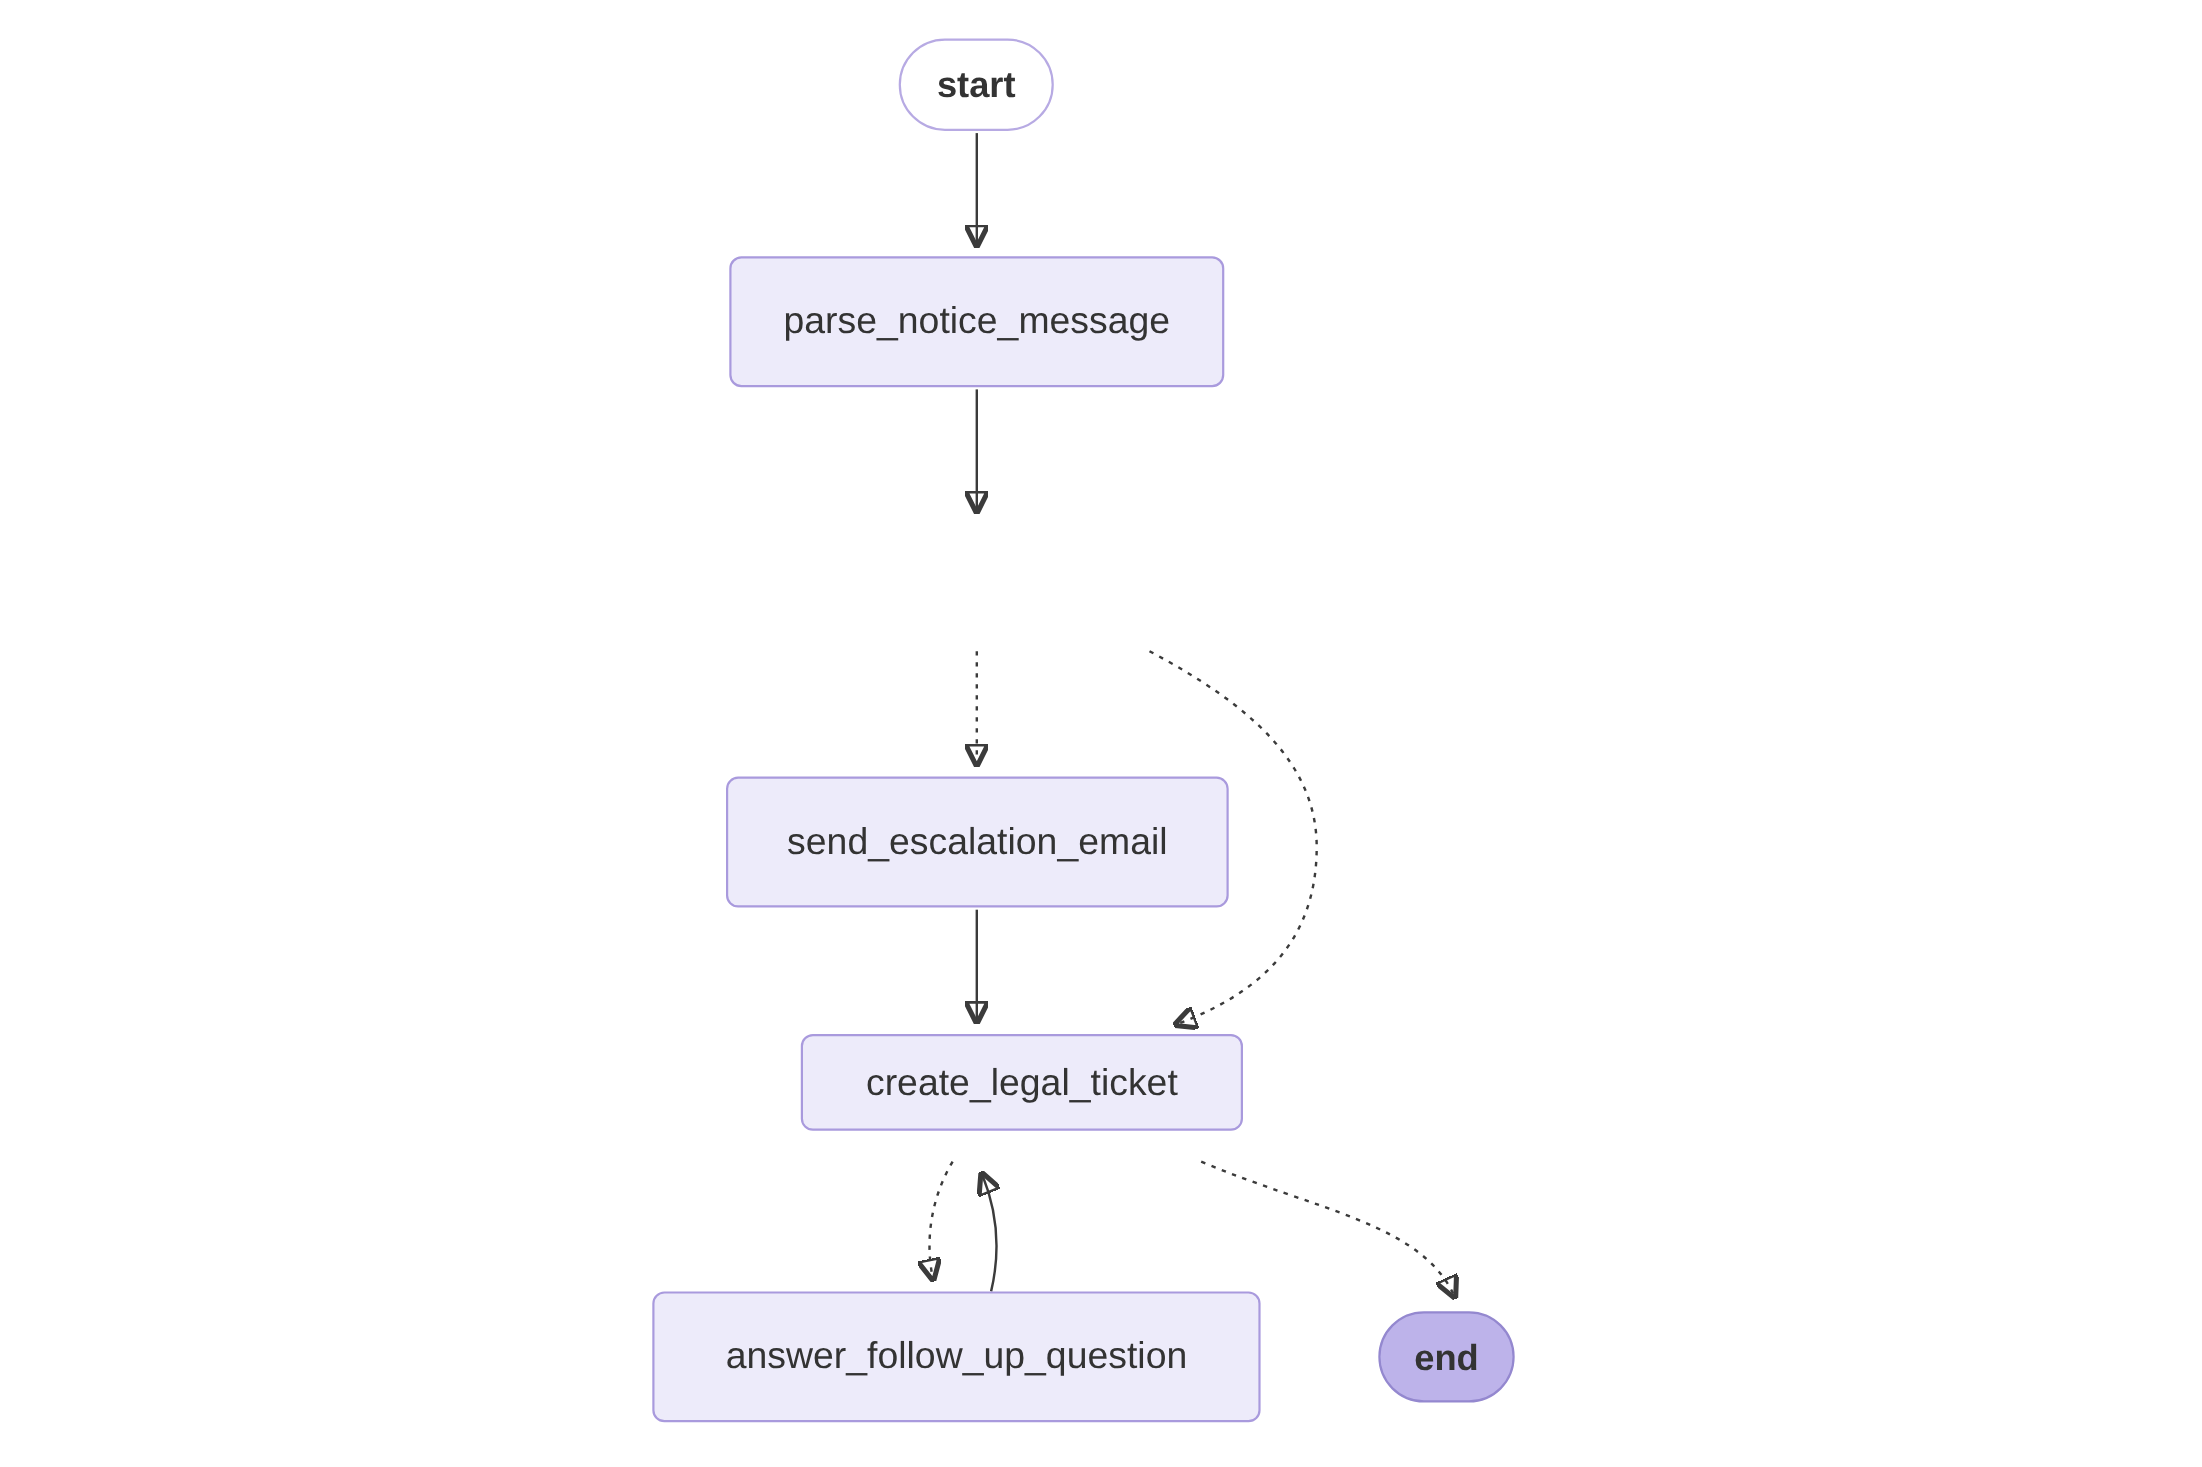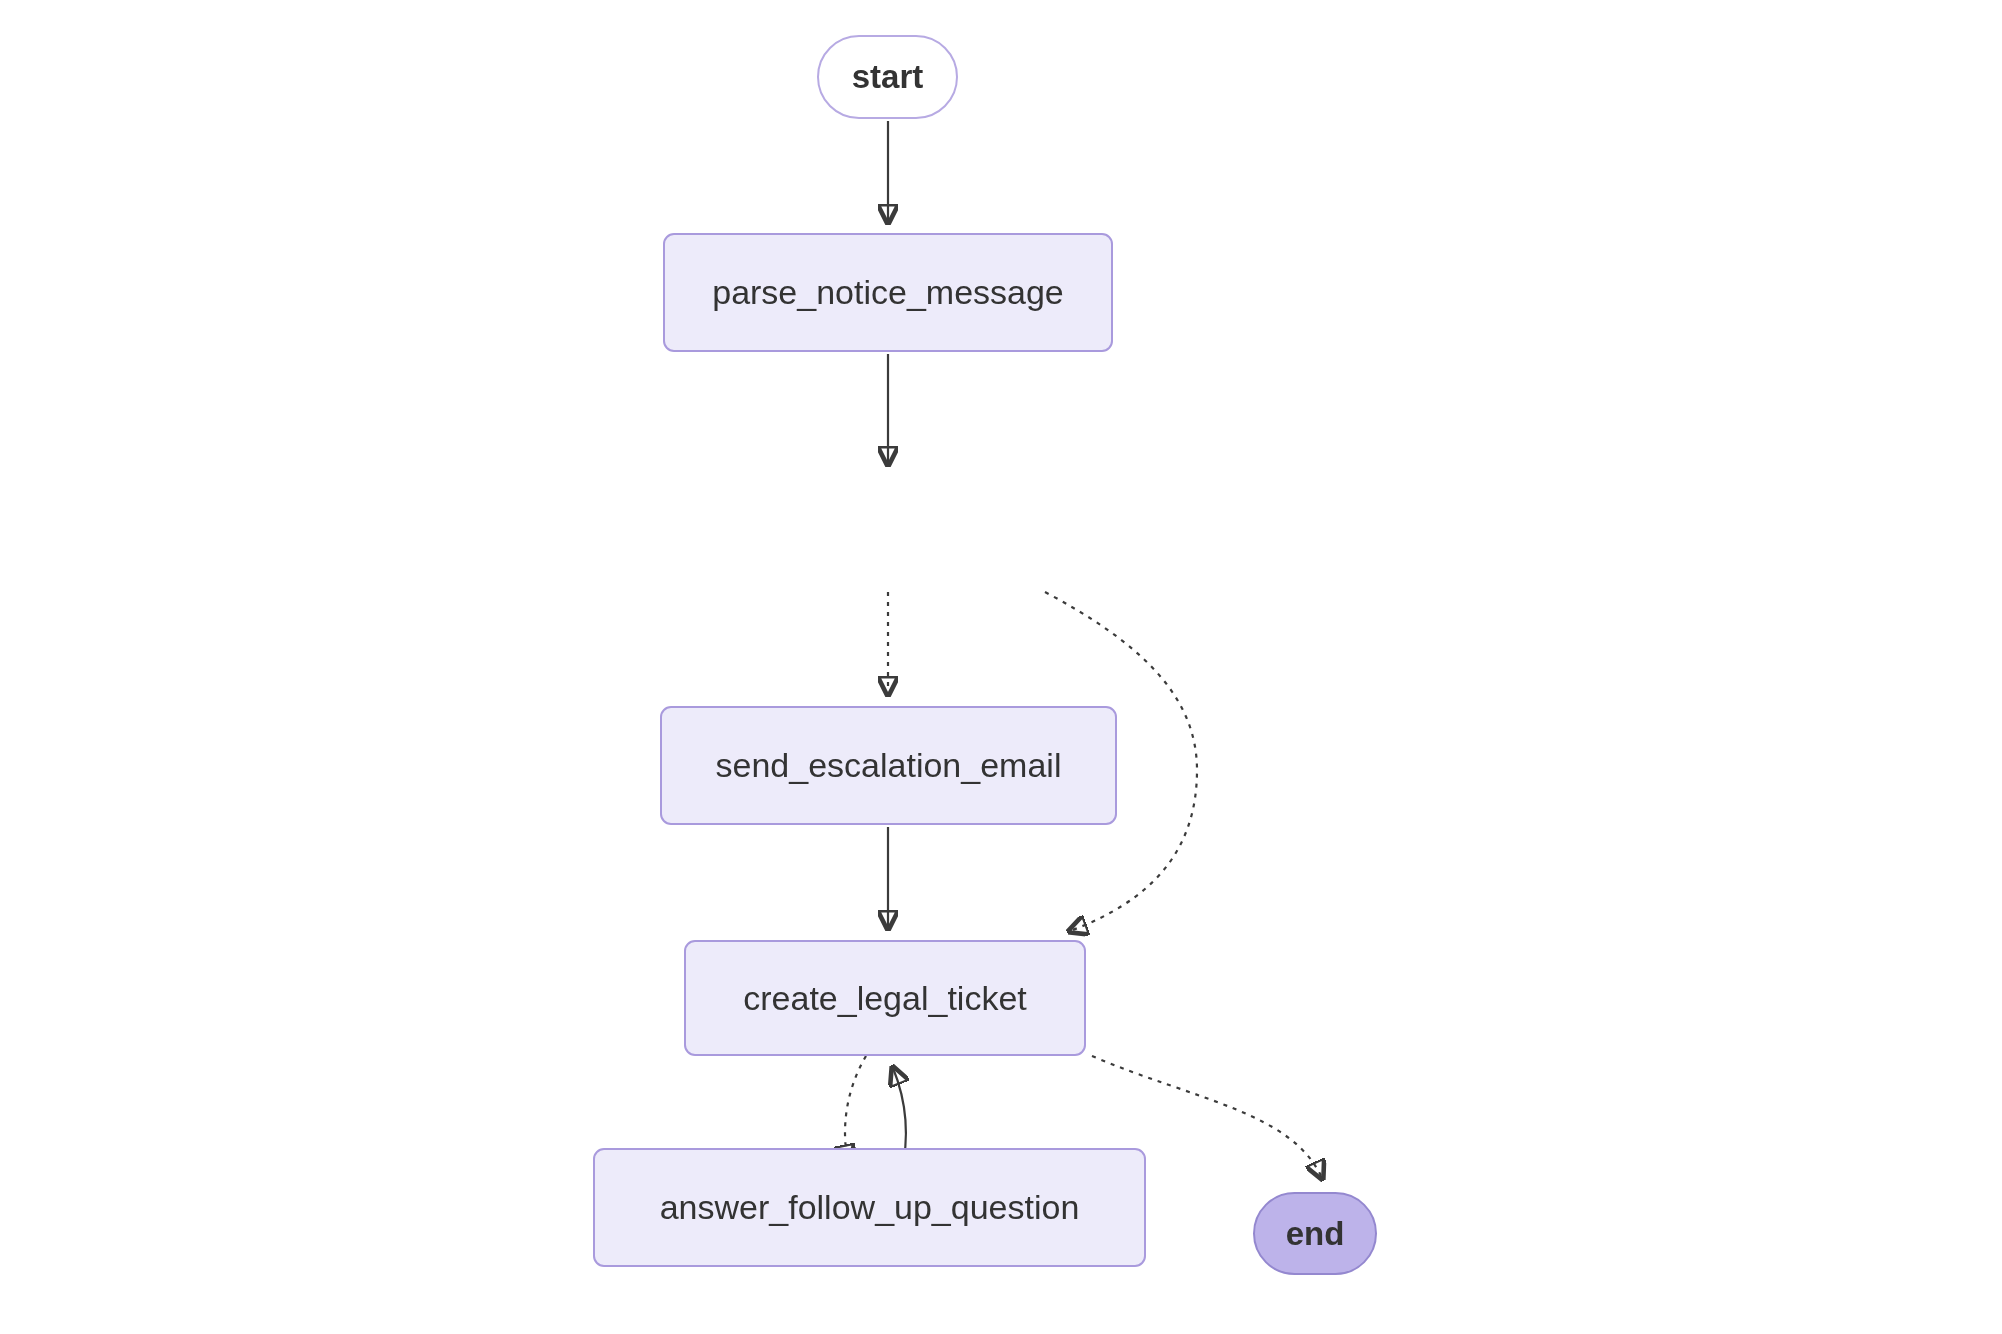--- a/index.html
+++ b/index.html
@@ -96,25 +96,25 @@
 
   <div class="node box" style="left:663px; top:233px; width:450px; height:119px;">
     <span>parse_notice_message</span>
   </div>
 
 
   <div class="node box" style="left:660px; top:706px; width:457px; height:119px;">
     <span>send_escalation_email</span>
   </div>
 
-  <div class="node box" style="left:684px; top:940px; width:402px; height:116px;">
+  <div class="node box" style="left:728px; top:940px; width:402px; height:88px;">
     <span>create_legal_ticket</span>
   </div>
 
-  <div class="node box" style="left:593px; top:1148px; width:553px; height:119px;">
+  <div class="node box" style="left:593px; top:1174px; width:553px; height:119px;">
     <span>answer_follow_up_question</span>
   </div>
 
   <div class="node pill-end" style="left:1253px; top:1192px; width:124px; height:83px;">
     <span>end</span>
   </div>
 
 </div>
 
 </body></html>

